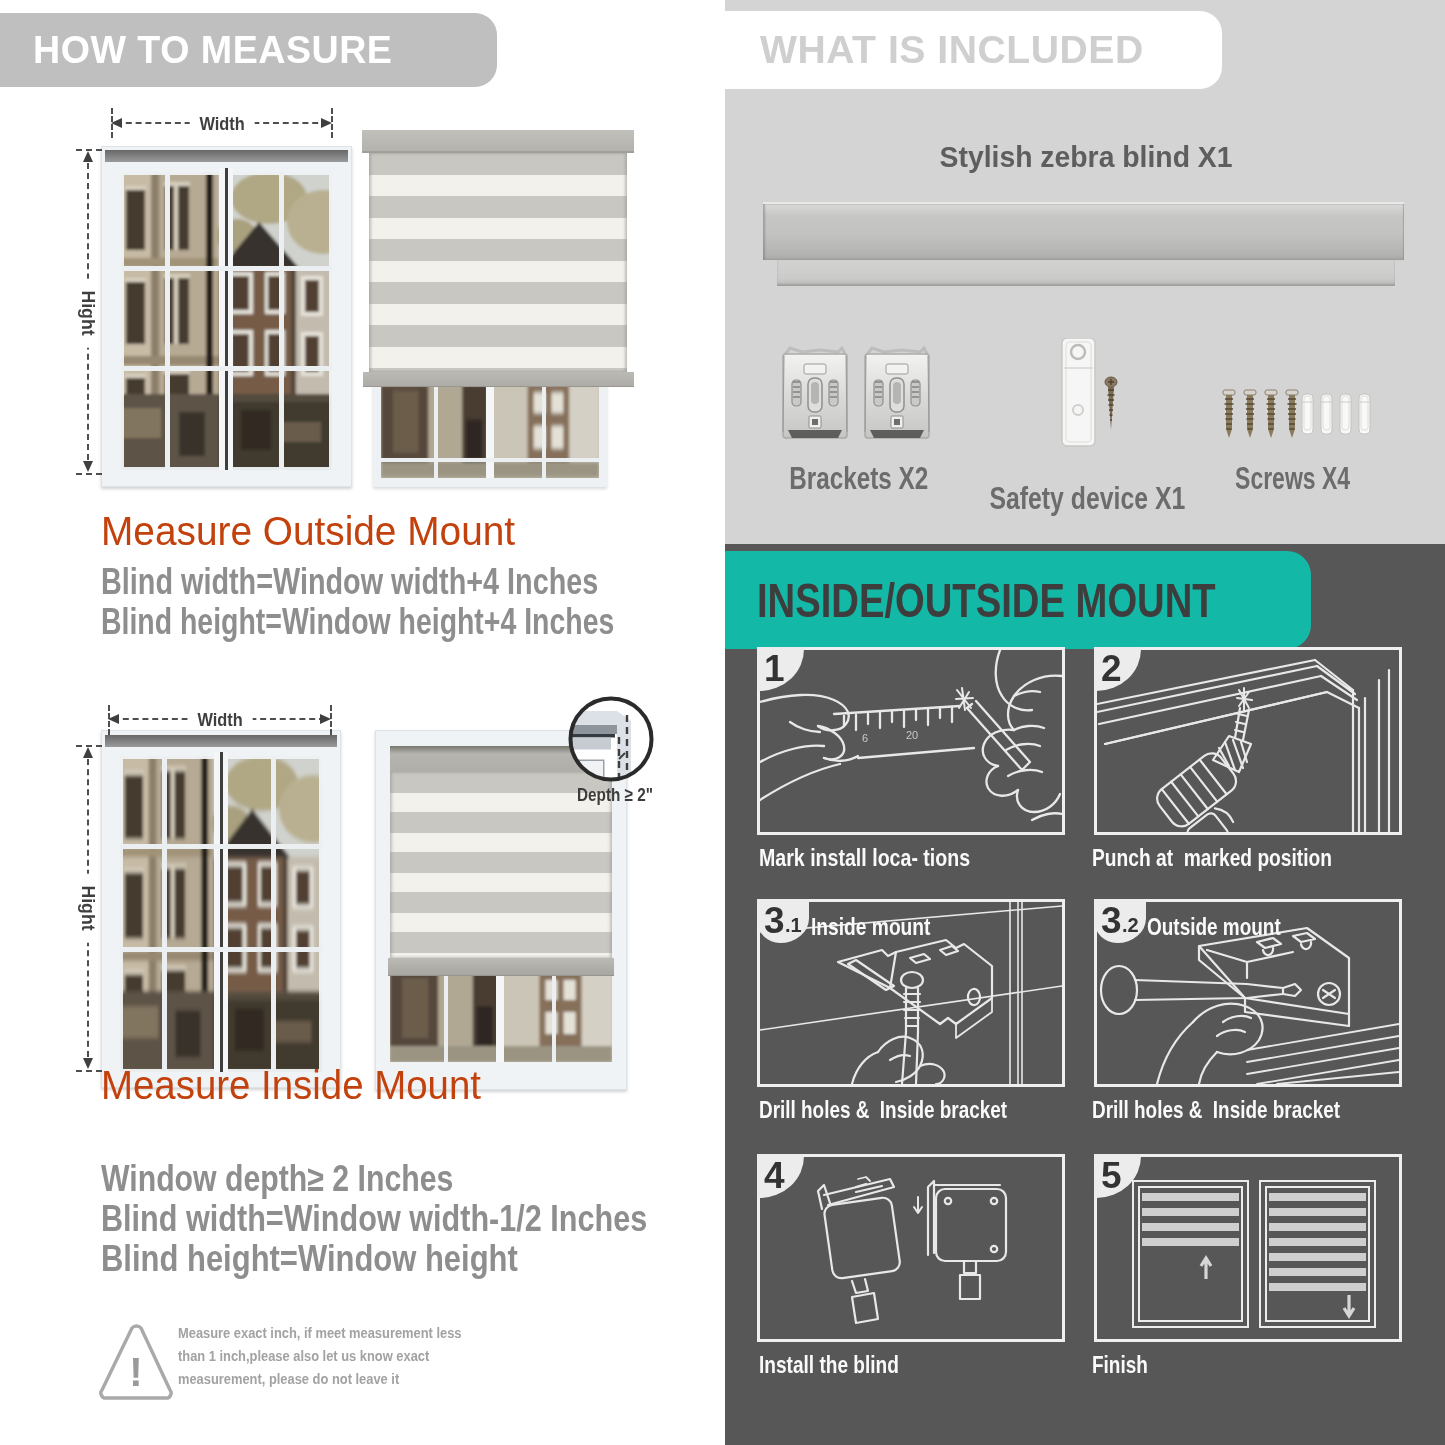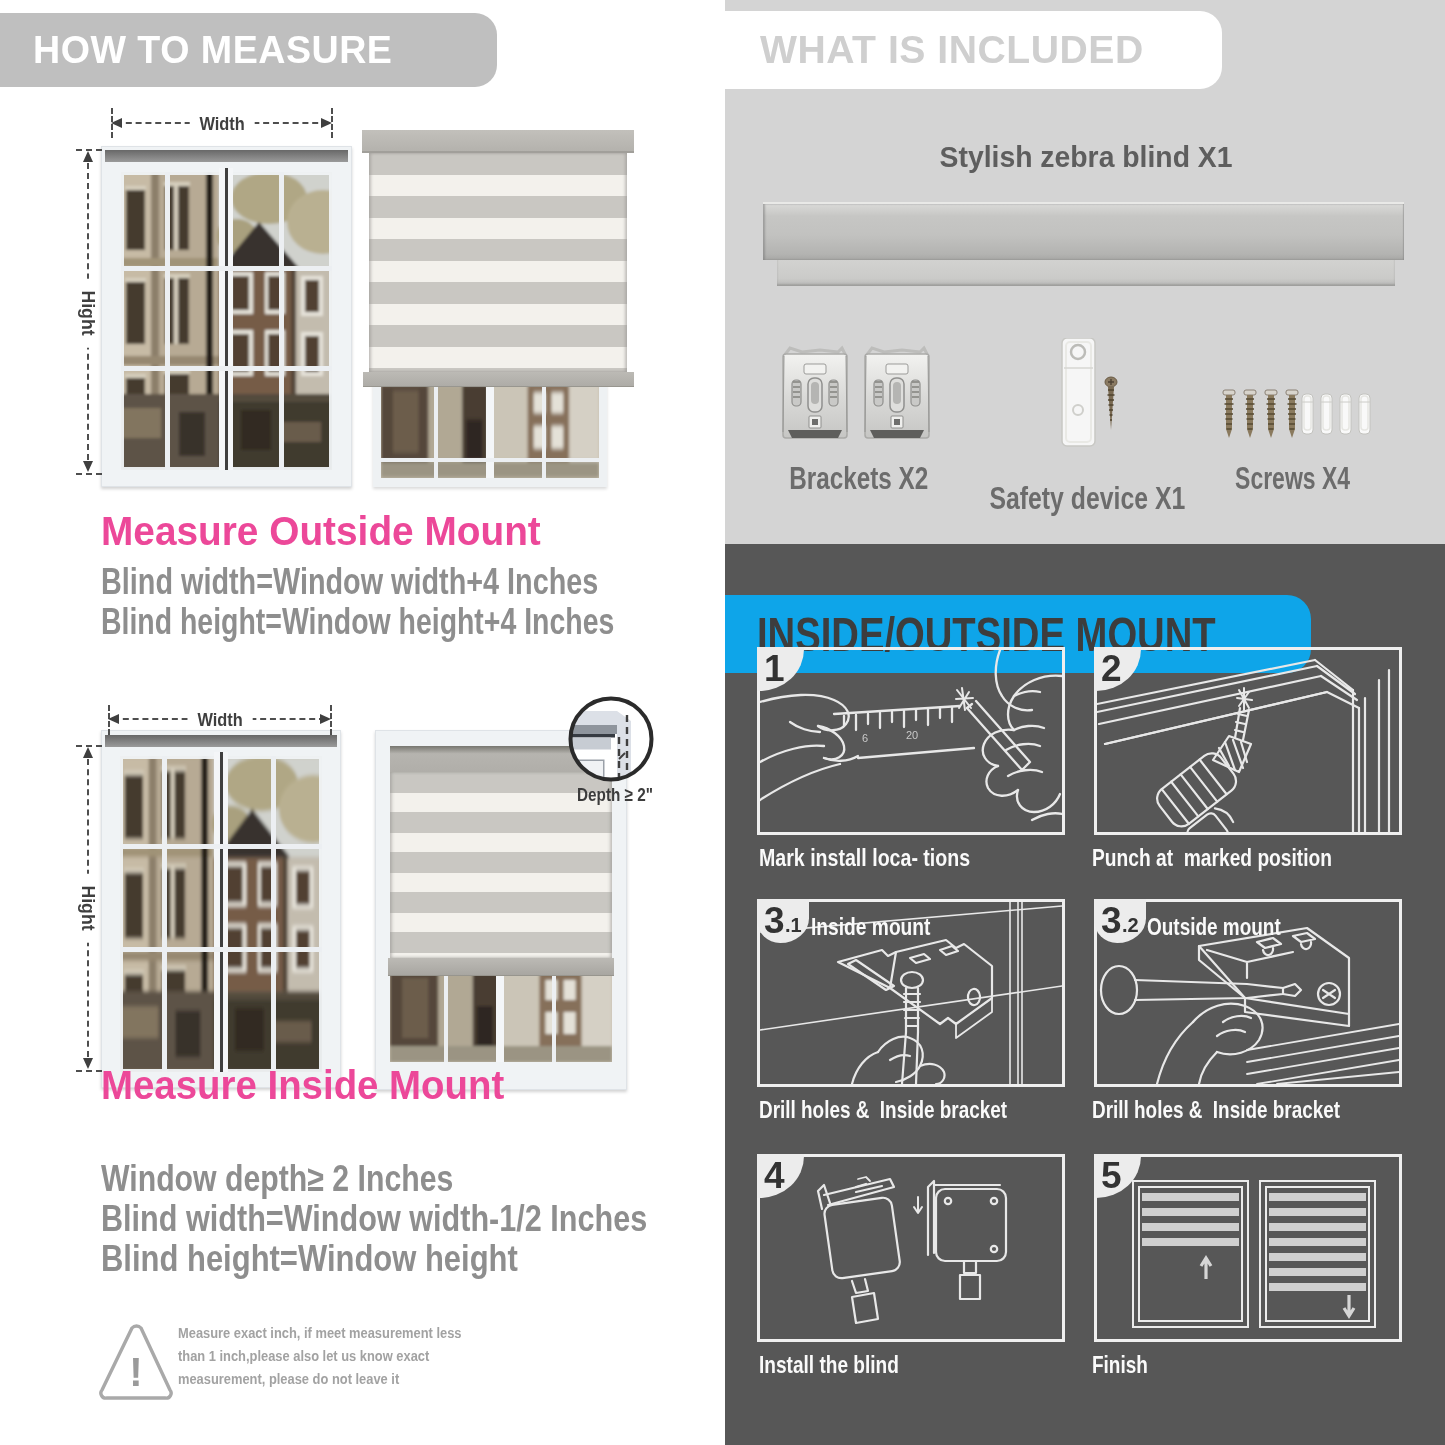--- a/index.html
+++ b/index.html
@@ -4,42 +4,42 @@
 <style>
   html,body{margin:0;padding:0;}
   body{width:1445px;height:1445px;background:#fff;font-family:"Liberation Sans",sans-serif;position:relative;overflow:hidden;}
   .abs{position:absolute;}
   .cond{display:inline-block;transform:scaleX(.88);transform-origin:0 50%;white-space:nowrap;}
   .condc{display:inline-block;transform:scaleX(.88);transform-origin:50% 50%;white-space:nowrap;}
   
   #banL{left:0;top:13px;width:497px;height:74px;background:#bfbfbf;border-radius:0 22px 22px 0;}
   #banL span{position:absolute;left:33px;top:50%;transform:translateY(-50%) scaleX(.99);transform-origin:0 50%;
      font-size:38px;font-weight:bold;color:#fff;letter-spacing:0.5px;white-space:nowrap;}
-  .h1{font-size:40px;font-weight:bold;color:#ec4899;}
+  .h1{font-size:40px;font-weight:normal;color:#c2410c;}
   .h2{font-size:36px;font-weight:bold;color:#8e8e8e;}
   
   .wfr{position:absolute;background:#f0f3f5;box-shadow:0 2px 3px rgba(0,0,0,.18), inset 0 0 0 1px #dfe3e7;}
   .glass{position:absolute;overflow:hidden;background:#b9ab92;}
   .mull{position:absolute;background:#f4f6f8;}
   .mull2{position:absolute;background:#eceff2;}
   .darkstrip{position:absolute;background:linear-gradient(180deg,#686868,#9a9a9a);}
   
   .dashh{position:absolute;border-top:2px dashed #4e4e4e;}
   .dashv{position:absolute;border-left:2px dashed #4e4e4e;}
   .mlabel{position:absolute;font-weight:bold;color:#3f3f3f;font-size:19px;line-height:19px;background:#fff;padding:0 6px;}
   
   .zebra{position:absolute;background:repeating-linear-gradient(180deg,
       #c9c7c2 0px,#c9c7c2 22px,#f3f1ec 22px,#f3f1ec 43px);}
   
   #rtop{left:725px;top:0;width:720px;height:544px;background:#d4d4d4;}
   #rban{left:725px;top:11px;width:497px;height:78px;background:#fff;border-radius:0 22px 22px 0;}
   #rban span{position:absolute;left:35px;top:50%;transform:translateY(-50%) scaleX(1.03);transform-origin:0 50%;
      font-size:38px;font-weight:bold;color:#cfcfcf;letter-spacing:0.5px;white-space:nowrap;}
   #rbot{left:725px;top:544px;width:720px;height:901px;background:#575757;}
-  #rban2{left:725px;top:551px;width:586px;height:78px;background:#0ea5e9;border-radius:0 24px 24px 0;margin-top:44px;}
+  #rban2{left:725px;top:551px;width:586px;height:98px;background:#14b8a6;border-radius:0 24px 24px 0;}
   #rban2 span{position:absolute;left:32px;top:50%;transform:translateY(-50%) scaleX(.78);transform-origin:0 50%;
      font-size:49px;font-weight:bold;color:#3d3d3d;white-space:nowrap;}
   .panel{position:absolute;width:308px;height:188px;border:3px solid #efefef;box-sizing:border-box;}
   .badge{position:absolute;left:-3px;top:-3px;width:47px;height:44px;background:#ececec;border-radius:0 0 95% 0;}
   .badge b{position:absolute;left:7px;top:1px;font-size:37px;color:#333;}
   .badge .sub{position:absolute;left:28px;top:15px;font-size:20px;color:#333;font-weight:bold;}
   .plabel{position:absolute;font-size:24px;font-weight:bold;color:#fafafa;}
   .ptitle{position:absolute;font-size:24px;font-weight:bold;color:#fafafa;}
   .itemlabel{position:absolute;font-size:31px;font-weight:bold;color:#6c6c6c;text-align:center;}
 </style>

